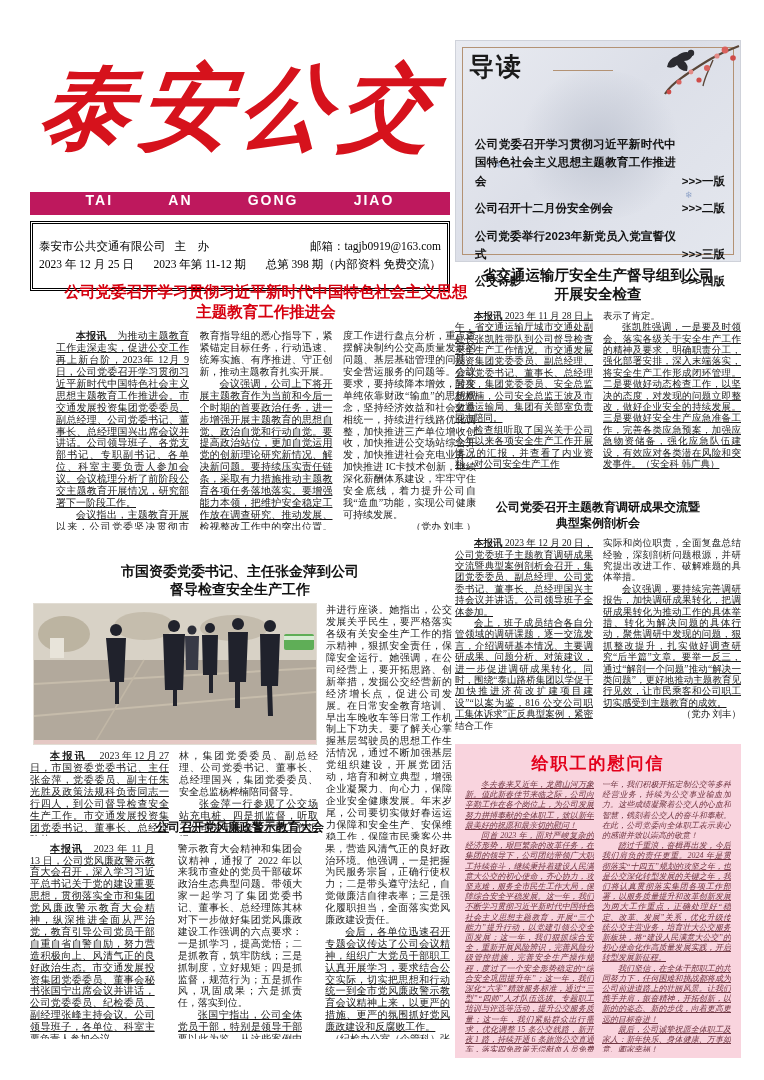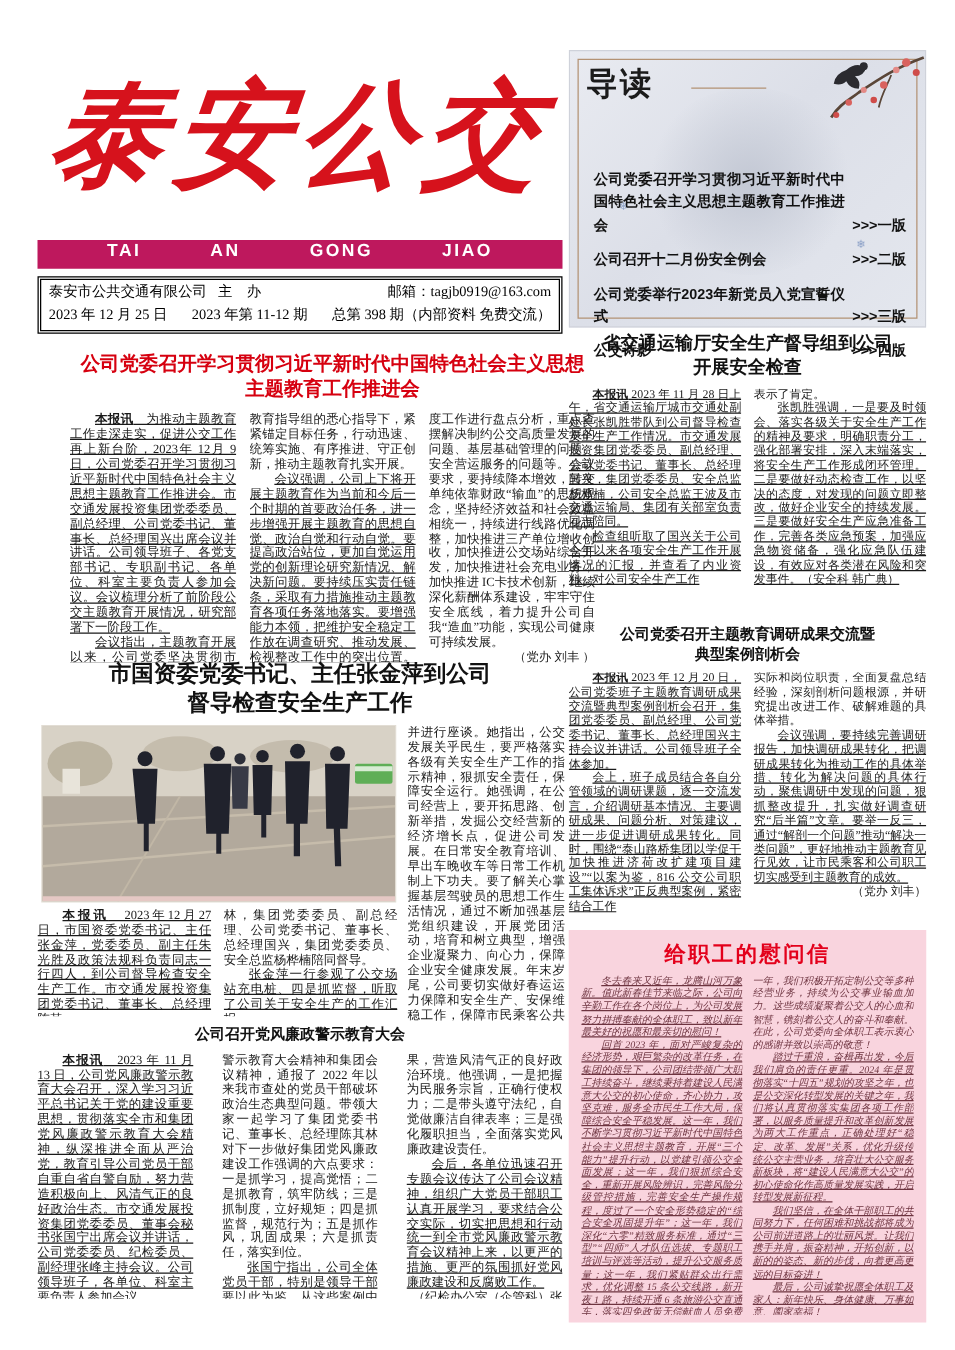--- a/index.html
+++ b/index.html
@@ -17,21 +17,21 @@
     font-size:92px;font-weight:bold;font-style:italic;color:#d6121c;
     letter-spacing:8px;transform:skewX(-6deg);line-height:1;
     font-family:"DejaVu Serif","Liberation Serif",serif;
   }
   .pinyin-band{
     margin-top:6px;height:23px;background:#be185d;display:flex;
     align-items:flex-start;justify-content:space-around;padding:0 28px;
   }
   .pinyin-band span{color:#fff;font-weight:bold;font-size:14px;letter-spacing:2px;}
   .issue-box{
-    margin-top:6px;border:3px double #000;padding:2px 6px;font-size:11.5px;
+    margin-top:6px;border:3px double #000;padding:14px 6px;font-size:11.5px;
     line-height:1.55;color:#000;
   }
   .issue-row{display:flex;justify-content:space-between;}
   .issue-row .mid{margin:0 6px;}
   
   .guide-box{
     left:455px;top:40px;width:286px;height:222px;
     background:linear-gradient(135deg,#e9ebf1 0%,#dcdfe8 45%,#e4e7ee 100%);
     box-shadow:inset 0 0 0 1px #cfd2da;
   }
@@ -64,21 +64,21 @@
   .right-col-w{width:138px;font-size:9.5px;line-height:11.4px;}
   p{margin:0;}
   p.ind{text-indent:2em;text-decoration:underline;}
   .lead{font-weight:bold;}
   .byline{text-align:right;}
   
   .article1{left:20px;top:282px;width:420px;height:246px;margin-left:36px;}
   .article1 .a-title{font-size:15.5px;}
   .article1 .cols{margin-top:8px;height:200px;}
   .mid-article{left:30px;top:528px;width:420px;height:290px;}
-  .mid-article .a-title{font-size:18px;color:#111;}
+  .mid-article .a-title{font-size:14px;color:#111;margin-top:34px;}
   .mid-body{position:relative;margin-top:6px;height:238px;}
   .photo{position:absolute;left:4px;top:0;width:282px;height:140px;background:#cfc9bd;
     box-shadow:0 0 0 1px #e2ddd4;}
   .mid-rightcol{position:absolute;left:296px;top:0;width:126px;height:236px;
     font-size:10px;line-height:11.9px;text-align:justify;overflow:hidden;}
   .mid-bottom{position:absolute;left:0;top:146px;width:288px;display:flex;justify-content:space-between;}
   .mid-bottom .col{width:139px;height:86px;font-size:10px;line-height:11.9px;}
   .article3{left:30px;top:820px;width:420px;height:240px;}
   .article3 .a-title{font-size:12px;color:#111;}
   .article3 .cols{margin-top:7px;height:196px;gap:23px;}

